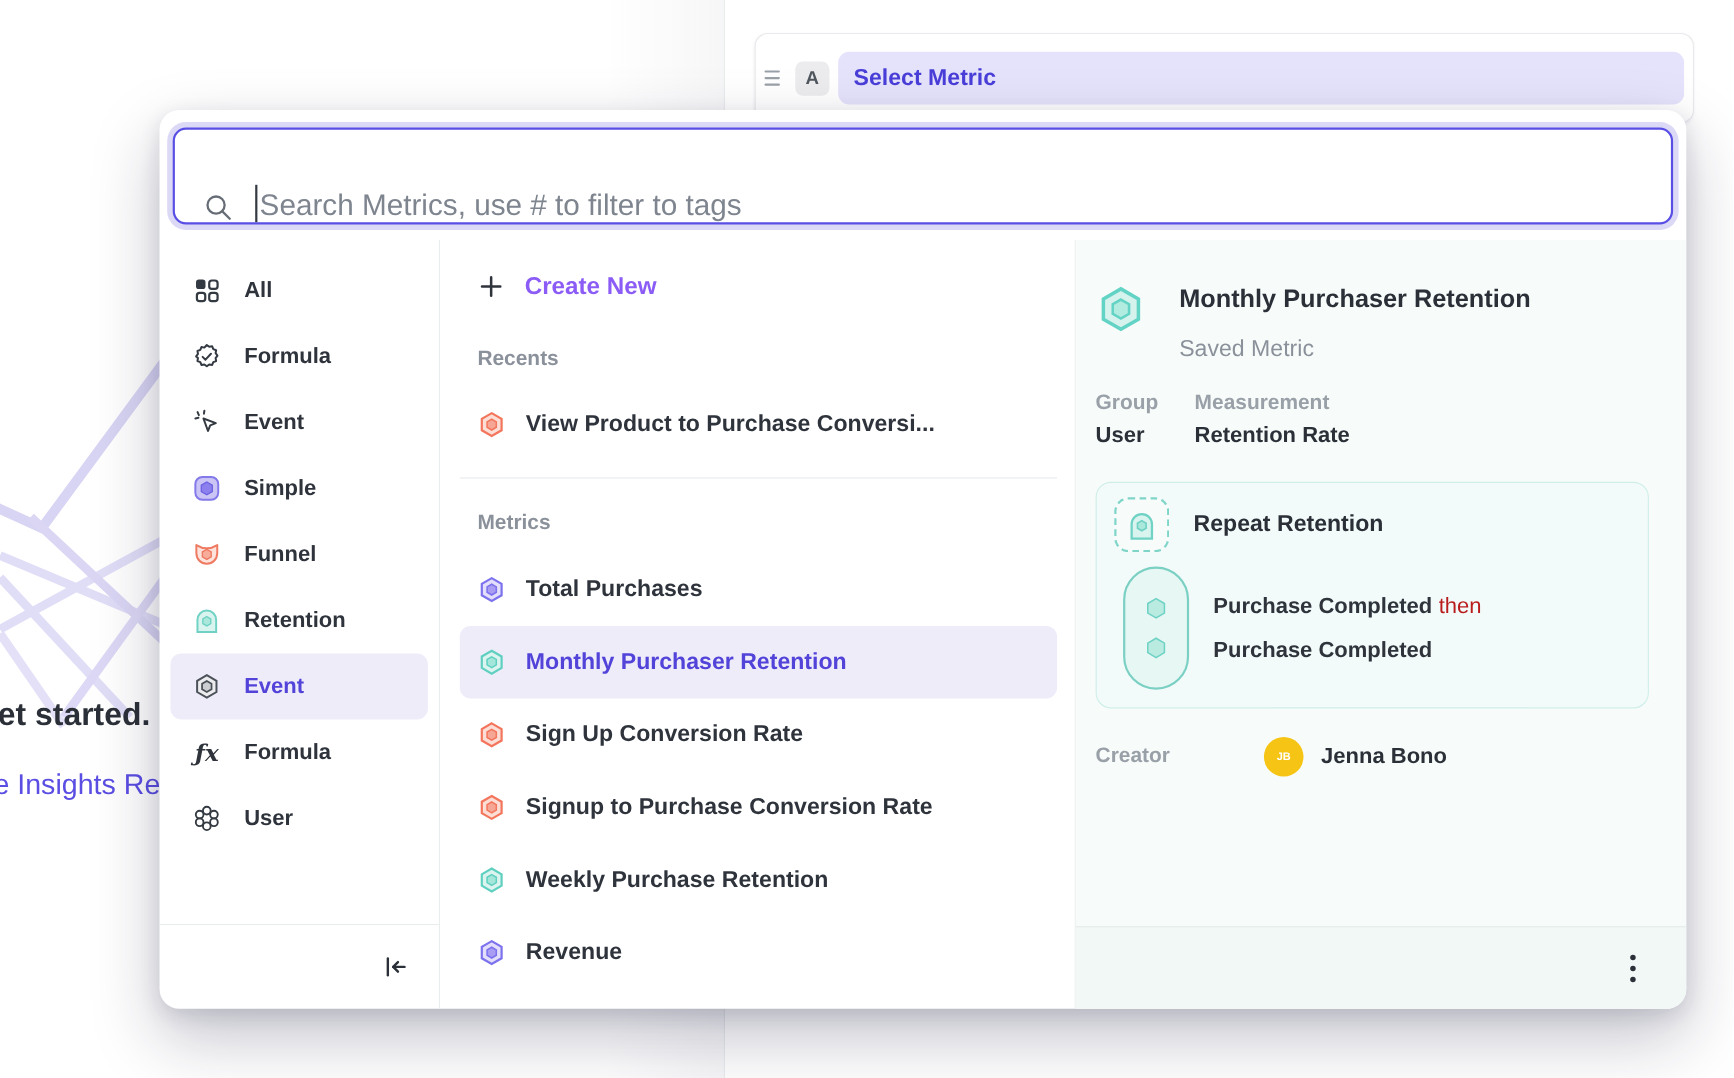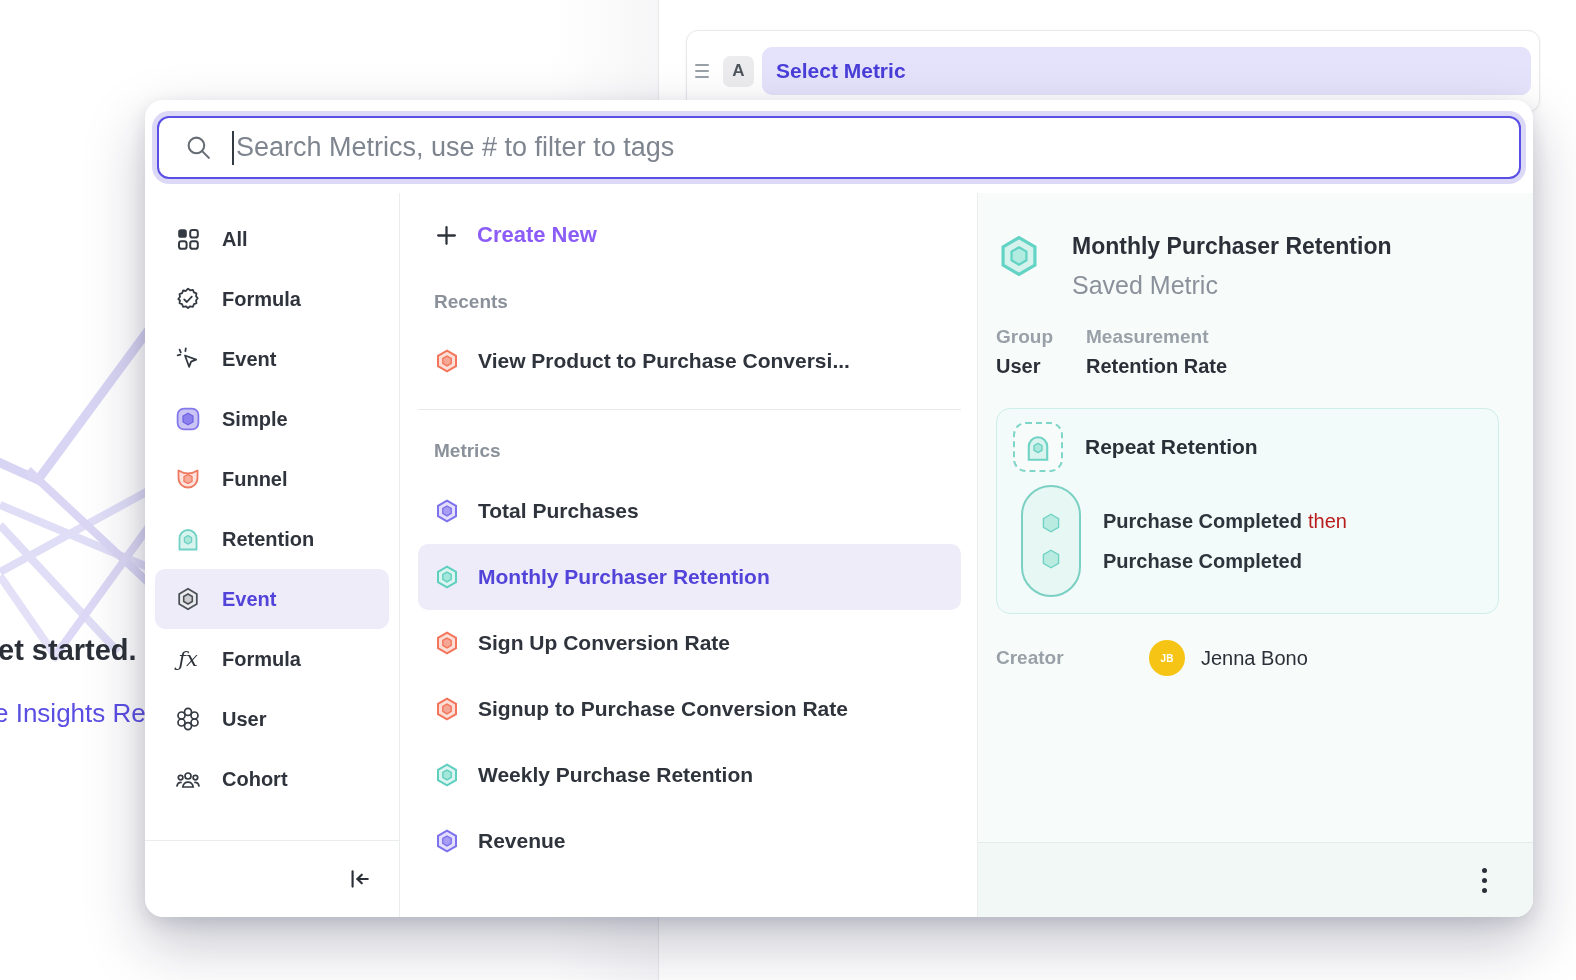--- a/index.html
+++ b/index.html
@@ -35,58 +35,58 @@
     padding-left:14px;color:#4a3ed9;font-size:21px;font-weight:700;}
 
   
   .modal{
     position:absolute;left:145px;top:100px;width:1388px;height:817px;z-index:5;
     background:#fff;border-radius:18px;overflow:hidden;
     box-shadow:0 26px 60px rgba(25,25,60,0.25),0 6px 18px rgba(25,25,60,0.12);
     display:flex;flex-direction:column;
   }
   .search-wrap{padding:16px 12px 14px 12px;flex:0 0 auto;}
-  .search-box{height:63px;border:2px solid #5a4fe4;border-radius:12px;
-    box-shadow:0 0 0 5px #dcd9f7;display:flex;align-items:center;padding:0 10px 0 26px;box-sizing:border-box;background:#fff;}
+  .search-box{height:88px;border:2px solid #5a4fe4;border-radius:12px;
+    box-shadow:0 0 0 5px #dcd9f7;display:flex;align-items:flex-end;padding:0 10px 0 26px;box-sizing:border-box;background:#fff;}
   .search-box svg{flex:0 0 auto;margin-right:20px;}
   .caret{width:2px;height:34px;background:#343a42;margin-right:2px;flex:0 0 auto;}
   .search-input{flex:1;border:none;outline:none;font-family:"Liberation Sans",sans-serif;
     font-size:27px;color:#343a42;background:transparent;padding:0;}
   .search-input::placeholder{color:#7e858f;}
 
   .modal-body{flex:1;display:flex;min-height:0;}
 
   
   .col-sidebar{width:255px;flex:0 0 255px;border-right:1px solid #eaedee;display:flex;flex-direction:column;box-sizing:border-box;}
   .side-list{flex:1;padding:16px 10px 0 10px;}
   .side-item{height:60px;display:flex;align-items:center;gap:21px;padding:0 8px 0 20px;border-radius:10px;
     font-size:20px;font-weight:600;color:#2f343c;cursor:pointer;}
   .side-item .sicon{width:26px;height:26px;flex:0 0 26px;display:flex;align-items:center;justify-content:center;}
   .side-item.selected{background:#efecfa;color:#5243d9;}
-  .fx{font-style:italic;font-family:"DejaVu Serif",serif;font-size:21px;font-weight:400;color:#2f343c;line-height:1;}
+  .fx{font-style:italic;font-family:"DejaVu Serif",serif;font-size:21px;font-weight:700;color:#2f343c;line-height:1;}
   .side-footer{flex:0 0 76px;border-top:1px solid #eaedee;display:flex;align-items:center;justify-content:flex-end;padding-right:28px;}
 
   
   .col-list{width:578px;flex:0 0 578px;border-right:1px solid #eaedee;padding:10px 16px 0 18px;box-sizing:border-box;overflow:hidden;}
   .create-new{height:64px;display:flex;align-items:center;gap:18px;padding-left:16px;font-size:22px;font-weight:700;color:#8b5cf6;cursor:pointer;border-radius:10px;}
   .section-label{font-size:19px;color:#8b919b;font-weight:600;margin:24px 0 10px 16px;}
   .section-label.metrics{margin:30px 0 16px 16px;}
   .metric-row{height:66px;display:flex;align-items:center;gap:18px;padding:0 14px 0 16px;border-radius:10px;
     font-size:21px;font-weight:700;color:#2f343c;cursor:pointer;white-space:nowrap;}
   .metric-row.recent{margin-top:16px;height:64px;}
   .metric-row.selected{background:#efecfa;color:#5243d9;}
   .metric-row .hex{width:26px;height:26px;flex:0 0 26px;}
   .list-divider{height:1px;background:#e7eaeb;margin-top:16px;}
 
   
   .col-detail{flex:1;background:#f7fcfa;display:flex;flex-direction:column;min-width:0;}
   .detail-scroll{flex:1;padding:40px 22px 0 18px;overflow:hidden;}
   .detail-header{display:flex;gap:30px;align-items:flex-start;}
   .detail-title{font-size:23px;font-weight:700;color:#2b3038;}
-  .detail-subtitle{font-size:25px;color:#8b919b;margin-top:11px;font-weight:500;}
+  .detail-subtitle{font-size:21px;color:#8b919b;margin-top:21px;font-weight:500;}
   .meta-row{display:flex;gap:24px;margin-top:26px;}
   .meta-col .meta-label{font-size:19px;color:#99a0a8;font-weight:600;}
   .meta-col .meta-value{font-size:20px;color:#2b3038;font-weight:700;margin-top:7px;}
   .meta-col.first{min-width:66px;}
 
   .breakdown-card{margin:30px 12px 0 0;background:#f2fbf9;border:1px solid #cfeee8;border-radius:14px;
     padding:13px 16px 16px 16px;box-sizing:border-box;}
   .bc-header{display:flex;align-items:center;gap:22px;}
   .dashed-icon{width:50px;height:50px;border:2px dashed #7ed5c8;border-radius:13px;box-sizing:border-box;
     display:flex;align-items:center;justify-content:center;background:rgba(255,255,255,0.4);}
@@ -94,21 +94,21 @@
   .bc-body{display:flex;gap:22px;margin-top:13px;}
   .capsule{width:60px;height:112px;margin-left:8px;border:2px solid #7ad0c3;border-radius:31px;background:#e7f7f3;
     box-sizing:border-box;display:flex;flex-direction:column;align-items:center;justify-content:center;gap:12px;flex:0 0 60px;}
   .steps{display:flex;flex-direction:column;justify-content:center;gap:17px;font-size:20px;font-weight:700;color:#2f343c;white-space:nowrap;}
   .steps .conn{color:#b91c1c;font-weight:400;margin-left:6px;}
 
   .creator-row{display:flex;align-items:center;margin-top:26px;}
   .creator-label{flex:0 0 153px;font-size:19px;color:#99a0a8;font-weight:600;}
   .avatar{width:36px;height:36px;border-radius:50%;background:#f6c414;color:#fff;font-size:10px;font-weight:700;
     display:flex;align-items:center;justify-content:center;flex:0 0 36px;}
-  .creator-name{margin-left:16px;font-size:20px;font-weight:400;color:#2b3038;}
+  .creator-name{margin-left:16px;font-size:20px;font-weight:700;color:#2b3038;}
 
   .detail-footer{flex:0 0 74px;border-top:1px solid #e4ebe9;background:#f2f8f6;
     display:flex;align-items:center;justify-content:flex-end;padding-right:40px;}
   .kebab{display:flex;flex-direction:column;gap:5px;cursor:pointer;padding:6px;}
   .kebab i{width:5px;height:5px;border-radius:50%;background:#2b3038;display:block;}
 </style>
 </head>
 <body>
 
 <div class="bg-fade"></div>
@@ -243,33 +243,20 @@
                 <circle cx="19.5" cy="9.5" r="3.5"></circle>
                 <circle cx="19.5" cy="16.5" r="3.5"></circle>
               <circle cx="13" cy="20.1" r="3.5"></circle>
                 <circle cx="6.5" cy="16.5" r="3.5"></circle>
                 <circle cx="6.5" cy="9.5" r="3.5"></circle>
             </svg>
           </span>
           <span>User</span>
         </div>
 
-        <div class="side-item">
-          <span class="sicon">
-            <svg width="26" height="26" viewBox="0 0 26 26" fill="none" stroke="#343a42" stroke-width="1.7" stroke-linecap="round">
-              <circle cx="13" cy="10" r="3"></circle>
-                <path d="M7.8 21c.5-3 2.6-4.9 5.2-4.9s4.7 1.9 5.2 4.9z"></path>
-              <circle cx="5.6" cy="11.6" r="2.3"></circle>
-                <path d="M2 20c.4-2.2 1.9-3.6 4-3.6"></path>
-              <circle cx="20.4" cy="11.6" r="2.3"></circle>
-                <path d="M24 20c-.4-2.2-1.9-3.6-4-3.6"></path>
-            </svg>
-          </span>
-          <span>Cohort</span>
-        </div>
 
       </div>
       <div class="side-footer">
         <svg width="26" height="26" viewBox="0 0 24 24" fill="none" stroke="#2b3038" stroke-width="2" stroke-linecap="round" stroke-linejoin="round" style="cursor:pointer;">
           <path d="M7 5v14"></path>
             <path d="M21 12H11.5"></path>
             <path d="M15.5 8l-4 4 4 4"></path>
         </svg>
       </div>
     </div>

